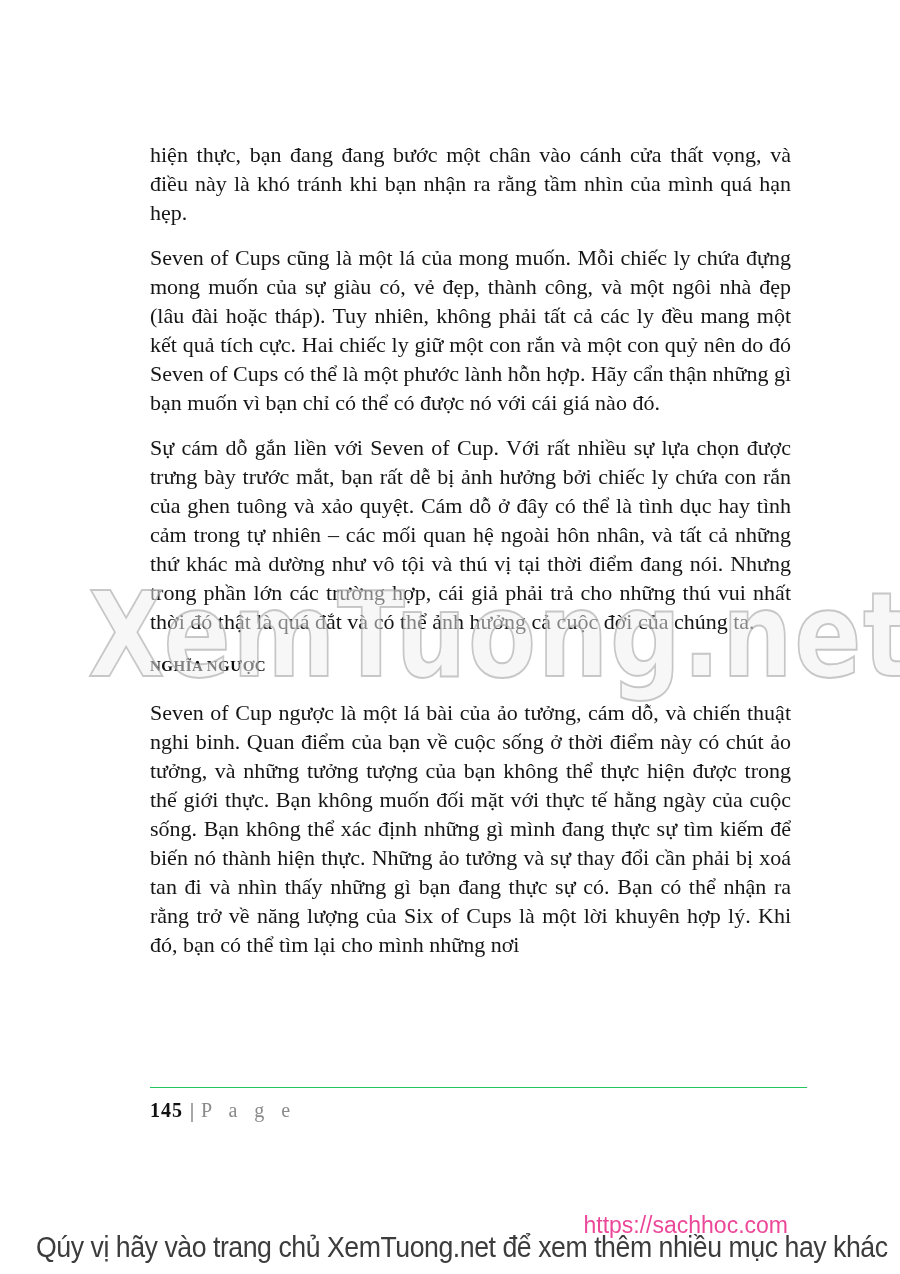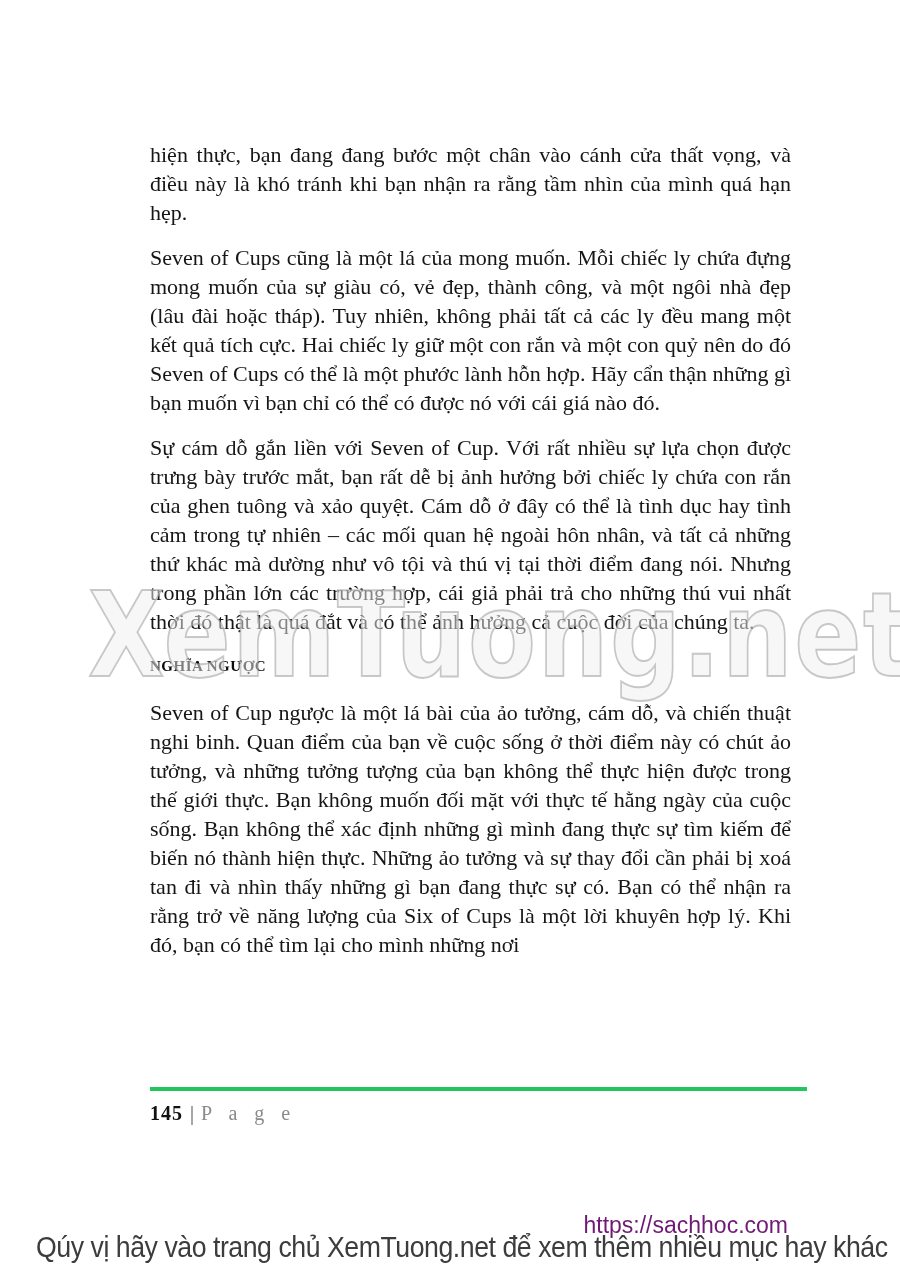--- a/index.html
+++ b/index.html
@@ -47,36 +47,36 @@
     -webkit-text-stroke: 2px rgba(165,165,165,0.60);
     transform: scaleX(0.84);
     transform-origin: left top;
     pointer-events: none;
   }
 
   .pagefoot {
     position: absolute;
     left: 150px; top: 1087px;
     width: 657px;
-    border-top: 4px solid #22c55e;
+    border-top: 1px solid #22c55e;
     padding-top: 11px;
     font-family: "Liberation Serif", serif;
     font-size: 20px;
     z-index: 1;
   }
   .pagefoot .num { font-weight: bold; color: #111; letter-spacing: 1px; }
   .pagefoot .sep { color: #555; margin: 0 7px; font-weight: 400; }
   .pagefoot .pword { color: #8a8a8a; letter-spacing: 6px; }
 
   .bottom-link {
     position: absolute;
     top: 1212px; right: 112px;
     font-family: "Liberation Sans", sans-serif;
     font-size: 23px;
-    color: #701a75;
+    color: #ec4899;
     text-decoration: none;
     z-index: 3;
   }
   .promo {
     position: absolute;
     top: 1231px; left: 0;
     width: 900px;
     text-align: center;
     font-family: "Liberation Sans", sans-serif;
     font-size: 29px;

